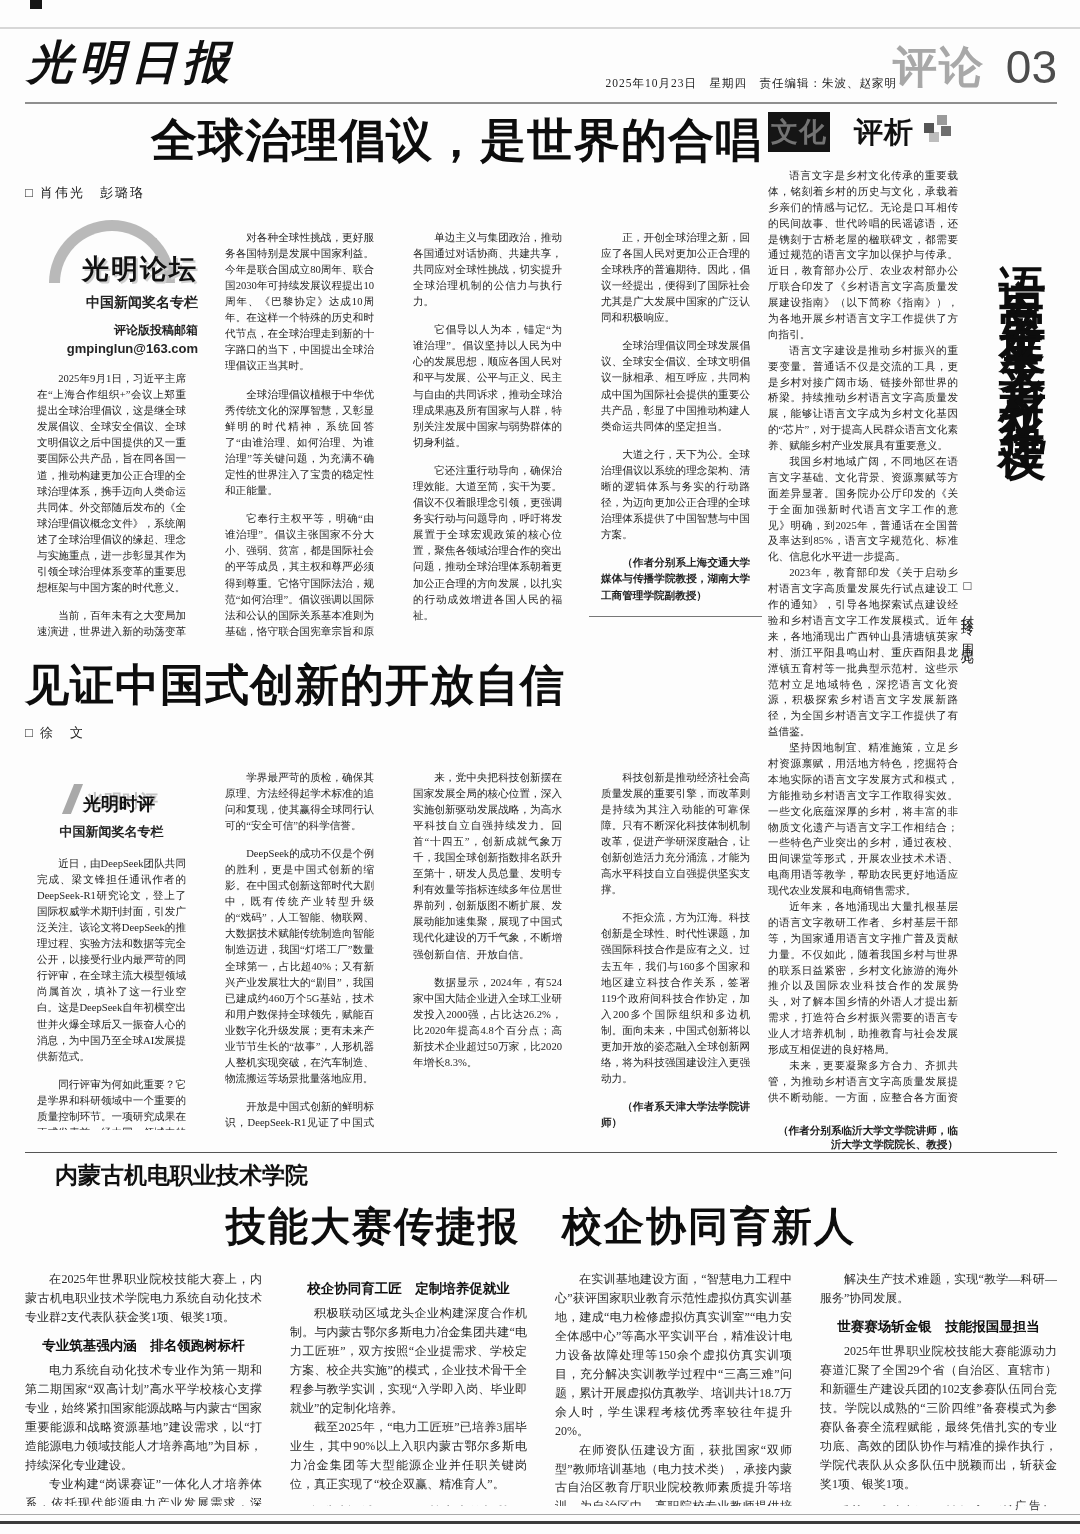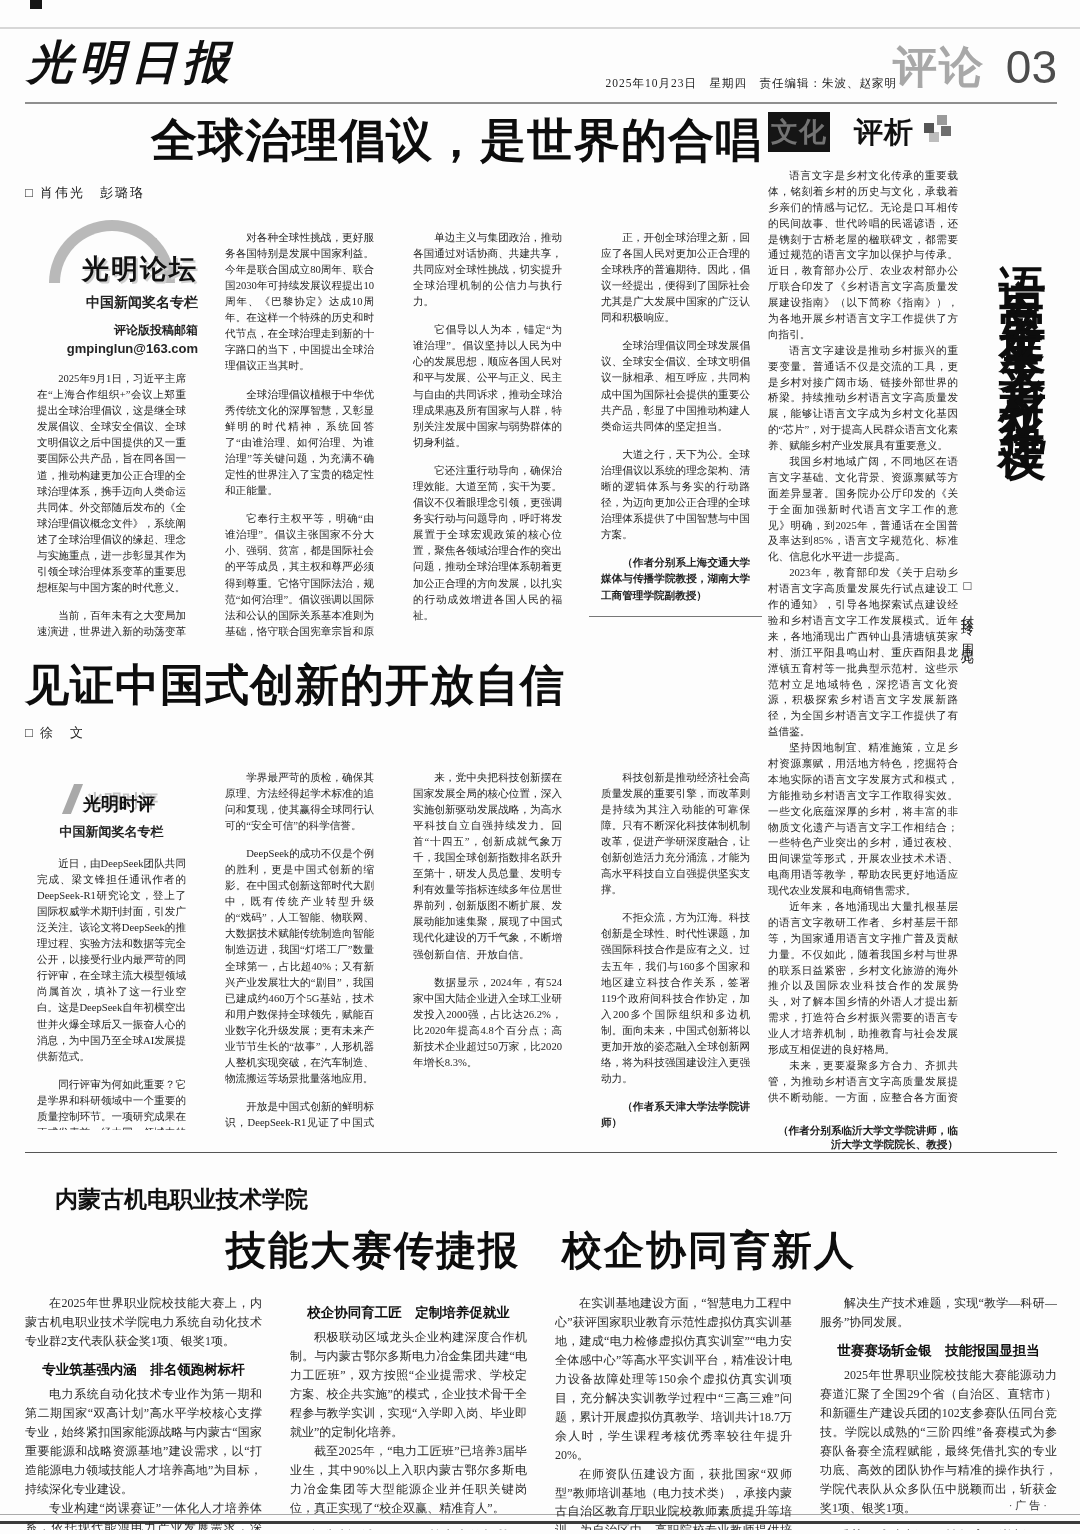--- a/index.html
+++ b/index.html
@@ -72,21 +72,21 @@
   .rule-bottom-thick{position:absolute;left:0;top:1521px;width:1080px;height:3px;background:#3c3c3c;}
   
   #adsec{position:absolute;left:25px;top:1160px;width:1032px;height:350px;}
   .ad-kicker{margin-left:30px;font-size:23px;font-weight:900;font-family:"Liberation Sans",sans-serif;color:#111;}
   .ad-headline{text-align:center;font-size:40px;font-weight:900;letter-spacing:2px;color:#0d0d0d;margin:8px 0 16px;}
   .ad-cols{display:flex;gap:28px;}
   .ad-col{width:243px;height:236px;overflow:hidden;text-align:justify;font-size:12px;line-height:1.58;color:#2a2a2a;}
   .ad-col p{margin:0;text-indent:2em;}
   .ad-sub{font-family:"Liberation Sans",sans-serif;font-weight:700;font-size:13.5px;text-align:center;
           text-indent:0 !important;margin:8px 0 5px !important;color:#111;}
-  #adsec{overflow:visible;margin-top:24px;}
+  #adsec{overflow:visible;}
   .ad-marker2{position:absolute;right:30px;top:1498px;font-size:11px;letter-spacing:3px;color:#333;}
 </style>
 </head>
 <body>
 
 <div id="page">
 
   <div class="scan-top"></div>
   <div class="scan-chip"></div>
 

